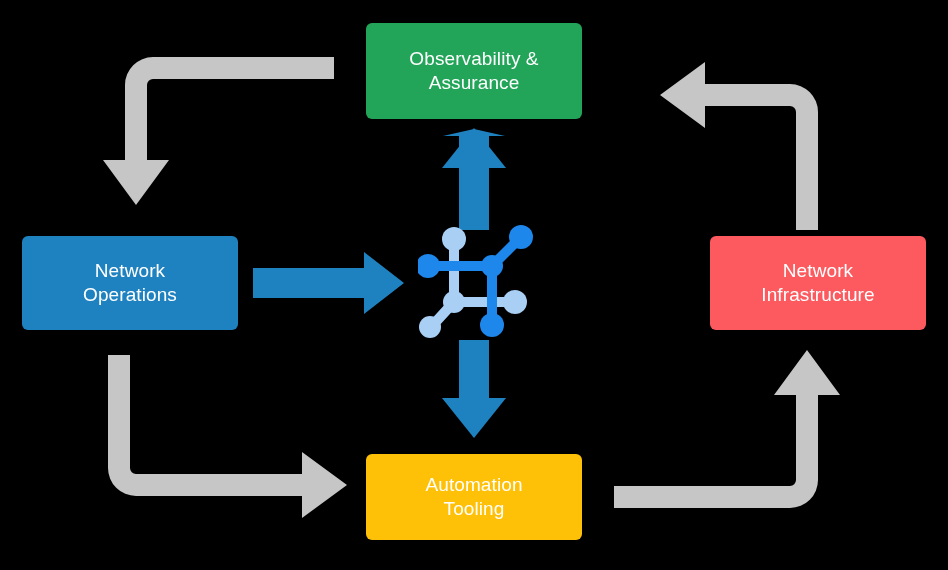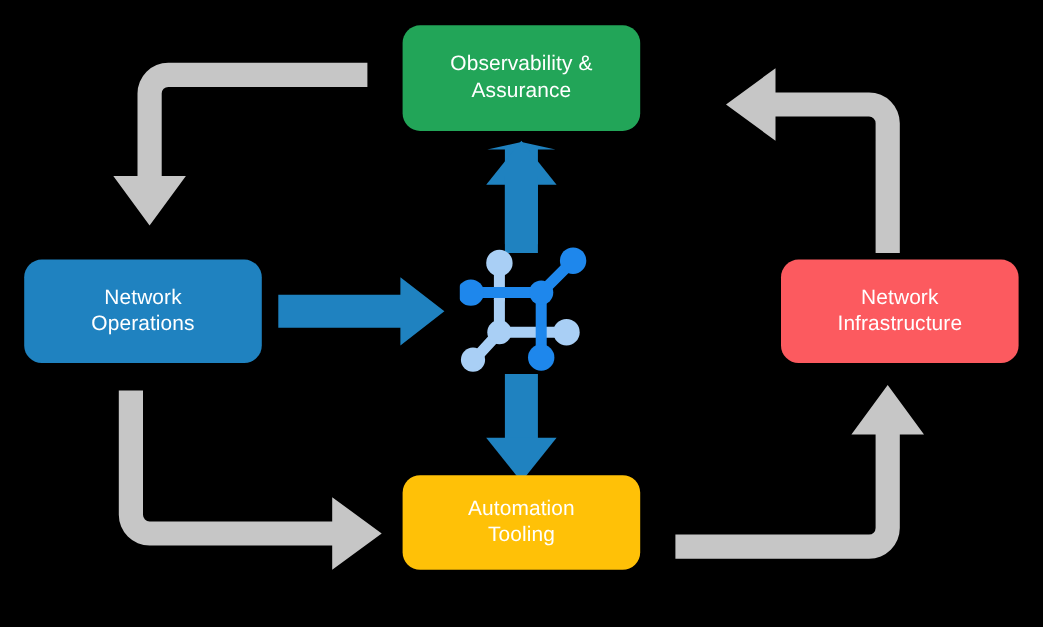--- a/index.html
+++ b/index.html
@@ -21,21 +21,21 @@
   }
   #svg-layer {
     position: absolute;
     left: 0;
     top: 0;
     width: 948px;
     height: 570px;
   }
   .node-box {
     position: absolute;
-    border-radius: 16px;
+    border-radius: 6px;
     display: flex;
     align-items: center;
     justify-content: center;
     text-align: center;
     color: #ffffff;
     font-size: 19px;
     line-height: 1.28;
     font-weight: 400;
     letter-spacing: 0.1px;
     box-sizing: border-box;
@@ -52,21 +52,21 @@
   }
   #box-network-operations {
     left: 22px;   top: 236px;  width: 216px; height: 94px;
     background: #1f82c0;
   }
   #box-network-infrastructure {
     left: 710px;  top: 236px;  width: 216px; height: 94px;
     background: #fc5a5f;
   }
   #box-automation {
-    left: 366px;  top: 432px;  width: 216px; height: 86px;
+    left: 366px;  top: 454px;  width: 216px; height: 86px;
     background: #ffc107;
   }
   #center-icon {
     position: absolute;
     left: 418px;
     top: 222px;
     width: 118px;
     height: 118px;
     z-index: 4;
   }

